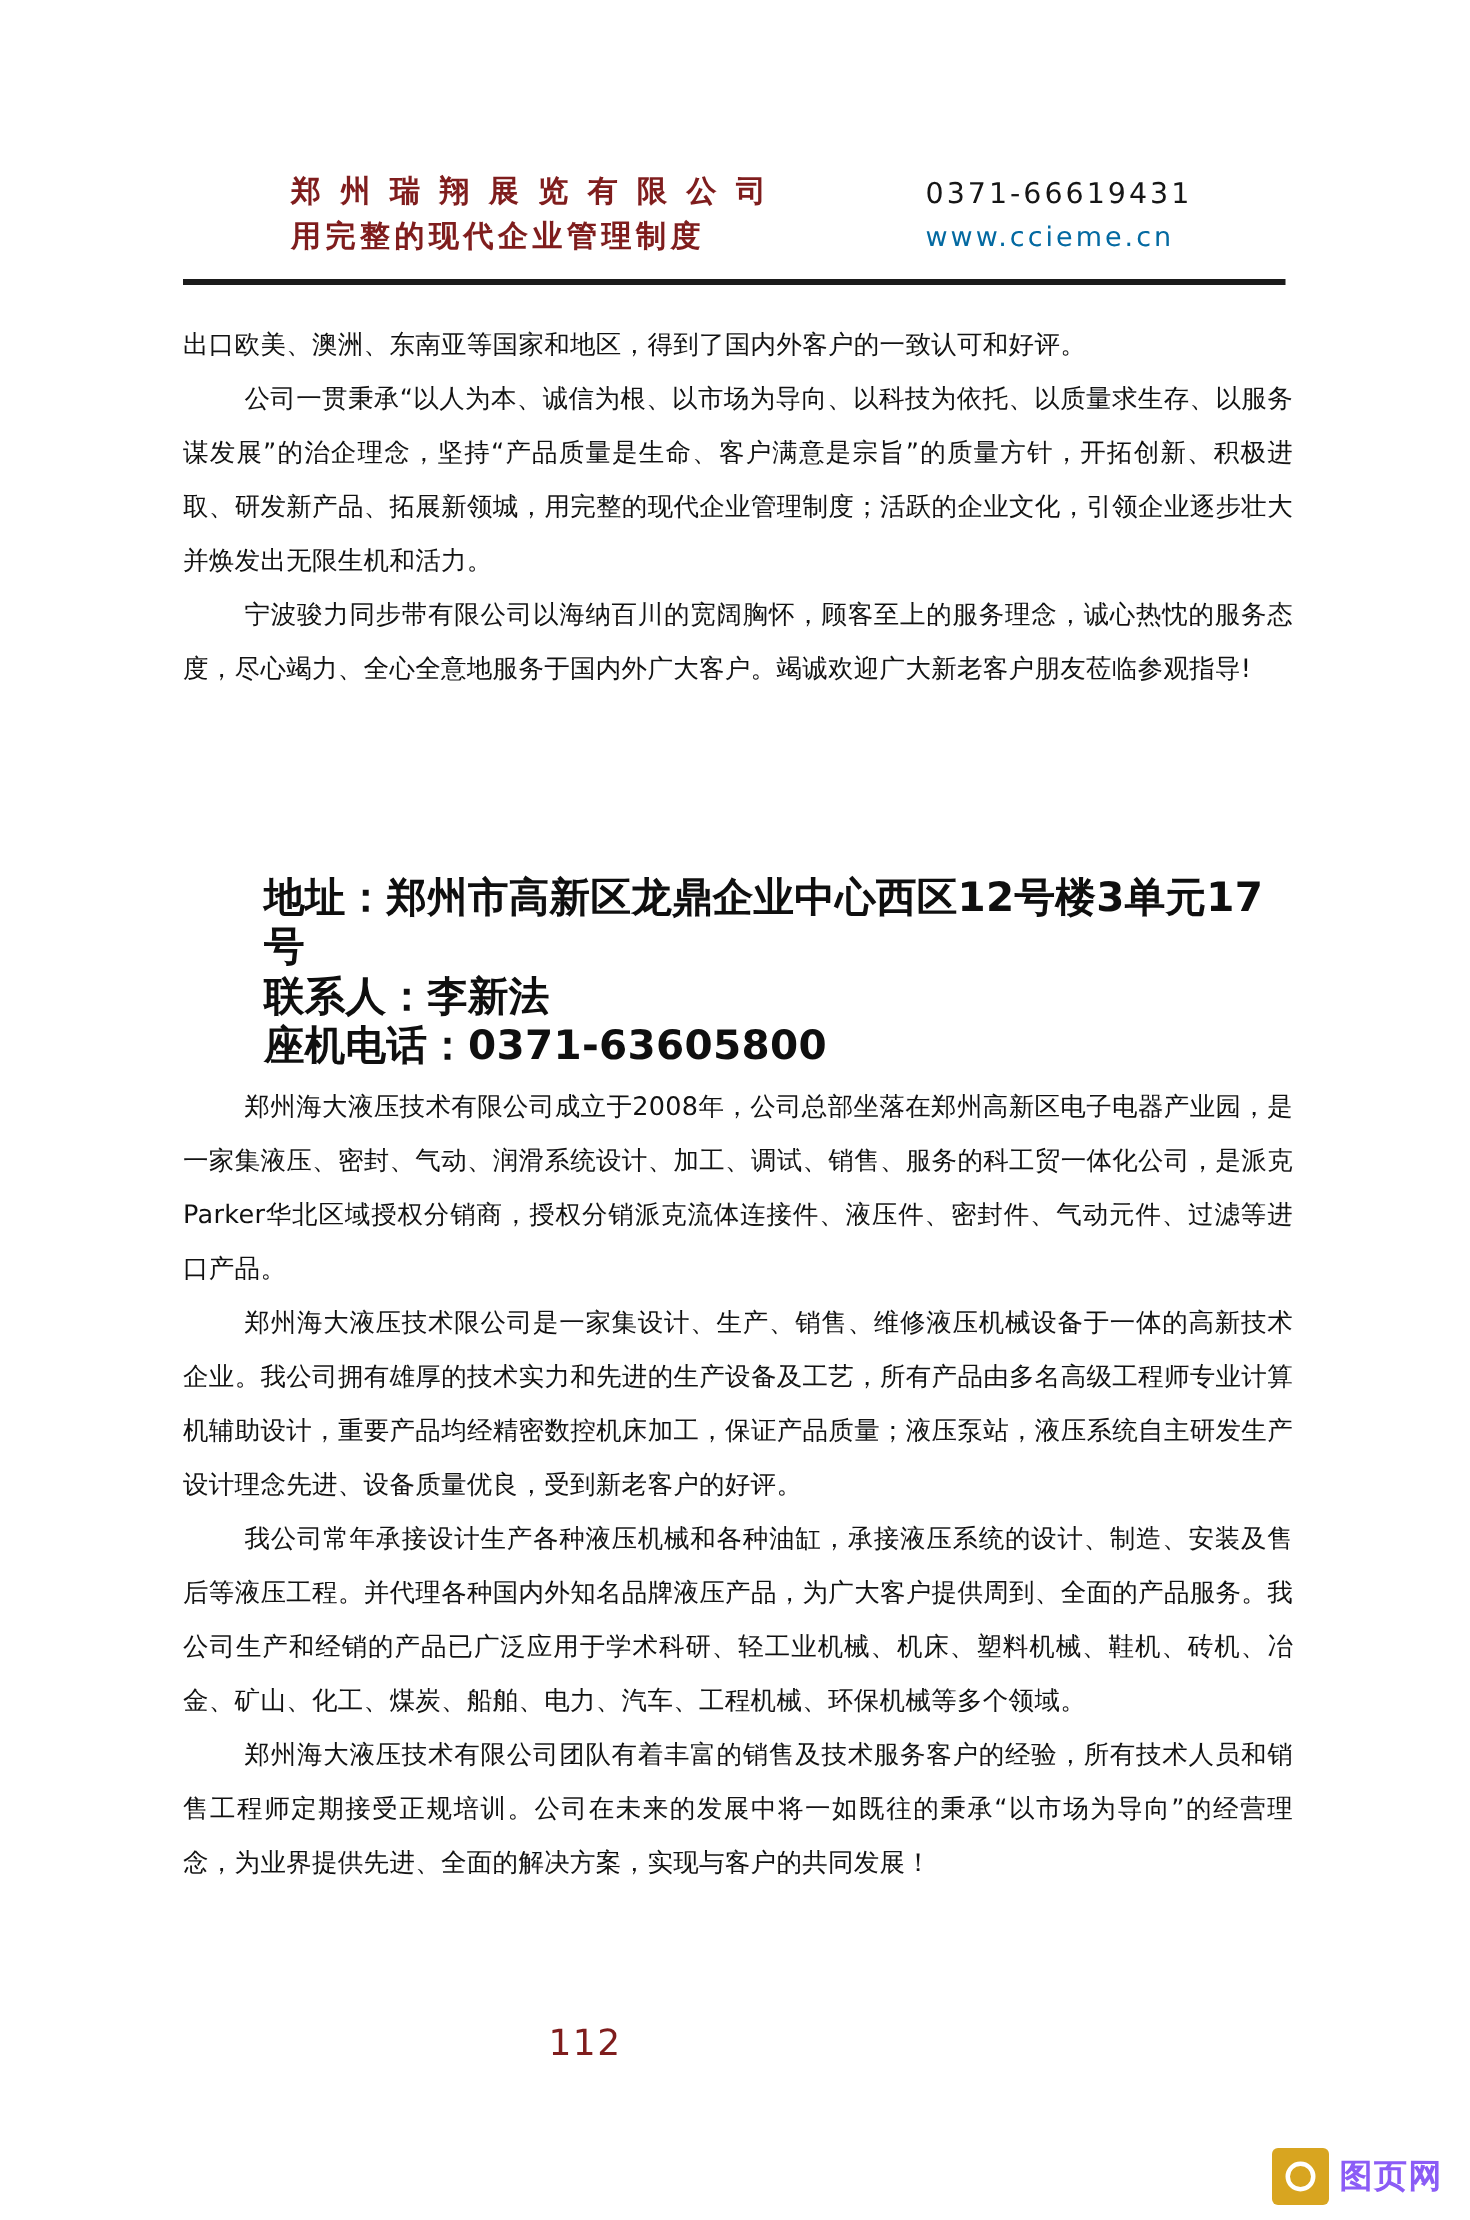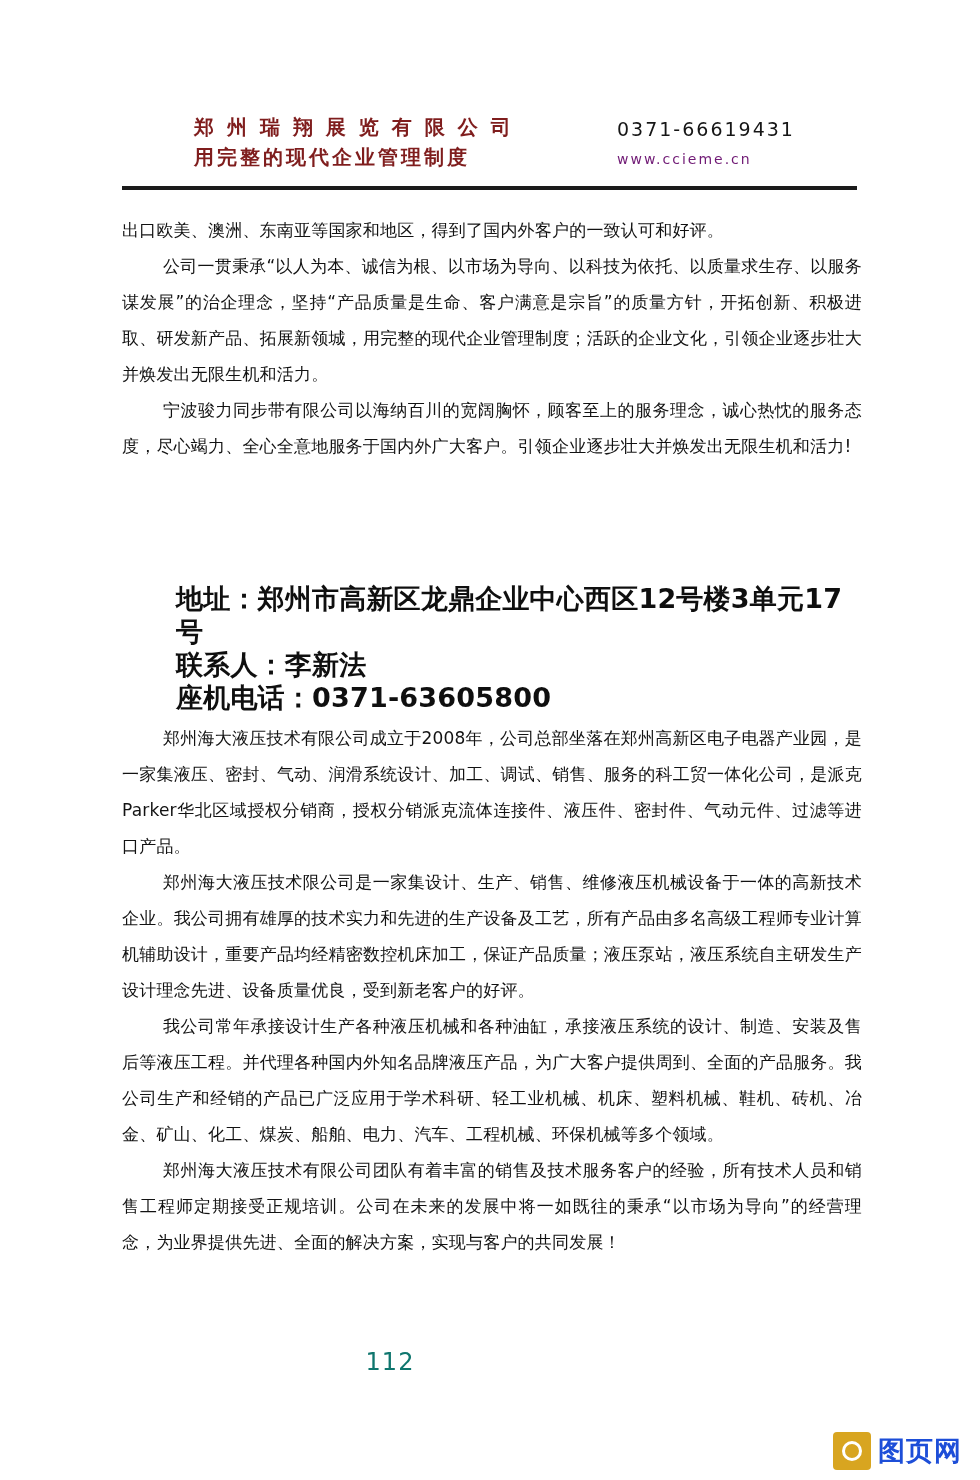--- a/index.html
+++ b/index.html
@@ -52,24 +52,24 @@
     text-align: left;
   }
   .hdr-phone {
     font-size: 19px;
     letter-spacing: 2px;
     line-height: 30px;
     color: #161616;
     white-space: nowrap;
   }
   .hdr-url {
-    font-size: 14px;
+    font-size: 18px;
     letter-spacing: 2px;
     line-height: 30px;
-    color: #701a75;
+    color: #0369a1;
     white-space: nowrap;
   }
   .header-rule {
     position: absolute;
     left: 122px;
     top: 186px;
     width: 735px;
     height: 4px;
     background: #1b1b1b;
   }
@@ -123,21 +123,21 @@
   }
 
   
   .page-number {
     position: absolute;
     left: 0;
     top: 1348px;
     width: 780px;
     text-align: center;
     font-size: 24px;
-    color: #0f766e;
+    color: #7f1d1d;
     letter-spacing: 1px;
   }
 
   
   .watermark {
     position: absolute;
     right: 18px;
     bottom: 10px;
     display: flex;
     align-items: center;
@@ -155,23 +155,23 @@
     position: absolute;
     left: 9px;
     top: 9px;
     width: 20px;
     height: 20px;
     border: 3px solid #ffffff;
     border-radius: 50%;
     box-sizing: border-box;
   }
   .wm-text {
-    font-size: 27px;
-    font-weight: bold;
-    color: #1d4ed8;
+    font-size: 22px;
+    font-weight: bold;
+    color: #8b5cf6;
     letter-spacing: 1px;
   }
 </style>
 </head>
 <body>
 
 <div class="page">
 
   <div class="header">
     <div class="header-left">
@@ -182,21 +182,21 @@
       <div class="hdr-phone">0371-66619431</div>
       <div class="hdr-url">www.ccieme.cn</div>
     </div>
   </div>
   <div class="header-rule"></div>
 
   <div class="content">
 
     <p class="para nolast">出口欧美、澳洲、东南亚等国家和地区，得到了国内外客户的一致认可和好评。</p>
     <p class="para indent nolast">公司一贯秉承“以人为本、诚信为根、以市场为导向、以科技为依托、以质量求生存、以服务谋发展”的治企理念，坚持“产品质量是生命、客户满意是宗旨”的质量方针，开拓创新、积极进取、研发新产品、拓展新领城，用完整的现代企业管理制度；活跃的企业文化，引领企业逐步壮大并焕发出无限生机和活力。</p>
-    <p class="para indent nolast">宁波骏力同步带有限公司以海纳百川的宽阔胸怀，顾客至上的服务理念，诚心热忱的服务态度，尽心竭力、全心全意地服务于国内外广大客户。引领企业逐步壮大并焕发出无限生机和活力!</p>
+    <p class="para indent nolast">宁波骏力同步带有限公司以海纳百川的宽阔胸怀，顾客至上的服务理念，诚心热忱的服务态度，尽心竭力、全心全意地服务于国内外广大客户。竭诚欢迎广大新老客户朋友莅临参观指导!</p>
 
     <div class="gap-block"></div>
 
     <div class="company-meta">地址：郑州市高新区龙鼎企业中心西区12号楼3单元17号</div>
     <div class="company-meta">联系人：李新法</div>
     <div class="company-meta">座机电话：0371-63605800</div>
     <div class="meta-gap"></div>
 
     <p class="para indent nolast">郑州海大液压技术有限公司成立于2008年，公司总部坐落在郑州高新区电子电器产业园，是一家集液压、密封、气动、润滑系统设计、加工、调试、销售、服务的科工贸一体化公司，是派克Parker华北区域授权分销商，授权分销派克流体连接件、液压件、密封件、气动元件、过滤等进口产品。</p>
     <p class="para indent nolast">郑州海大液压技术限公司是一家集设计、生产、销售、维修液压机械设备于一体的高新技术企业。我公司拥有雄厚的技术实力和先进的生产设备及工艺，所有产品由多名高级工程师专业计算机辅助设计，重要产品均经精密数控机床加工，保证产品质量；液压泵站，液压系统自主研发生产设计理念先进、设备质量优良，受到新老客户的好评。</p>

